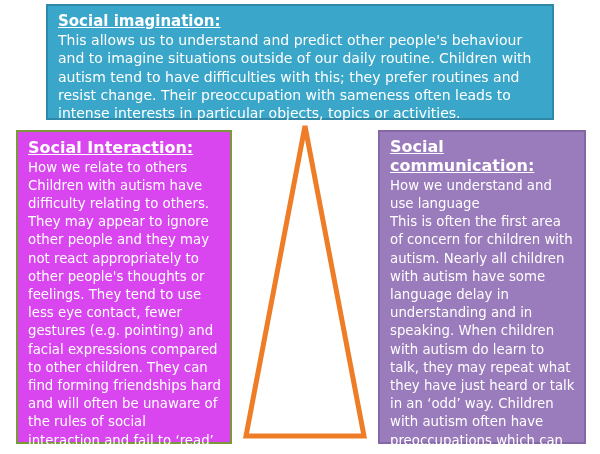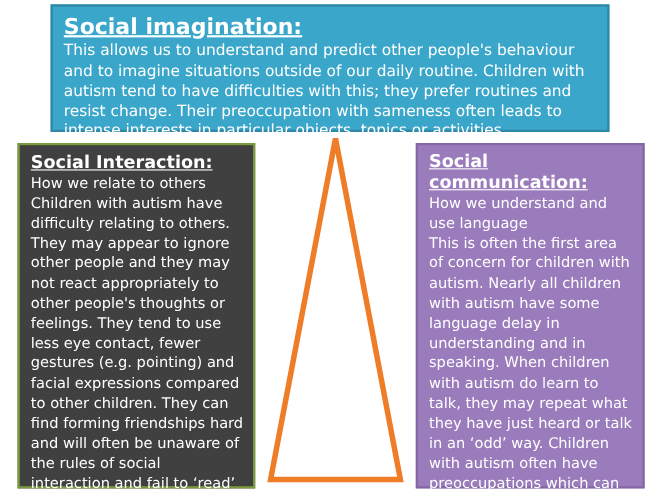--- a/index.html
+++ b/index.html
@@ -19,21 +19,21 @@
     height: 454px;
   }
 
   .panel {
     position: absolute;
     box-sizing: border-box;
     padding: 6px 8px 6px 10px;
     color: #ffffff;
   }
   .panel .title {
-    font-size: 20px;
+    font-size: 15px;
     font-weight: bold;
     text-decoration: underline;
     line-height: 1.22;
     margin: 0 0 1px 0;
     display: block;
   }
   .panel .body {
     font-size: 13.2px;
     line-height: 1.26;
     display: block;
@@ -53,21 +53,21 @@
     font-size: 14px;
     line-height: 1.30;
   }
 
   
   #panel-interaction {
     left: 16px;
     top: 130px;
     width: 216px;
     height: 314px;
-    background: #404040;
+    background: #d946ef;
     border: 2px solid #7a993a;
   }
   #panel-interaction .title {
     font-size: 16px;
   }
   #panel-interaction .body {
     font-size: 13.3px;
     line-height: 1.37;
   }
 

